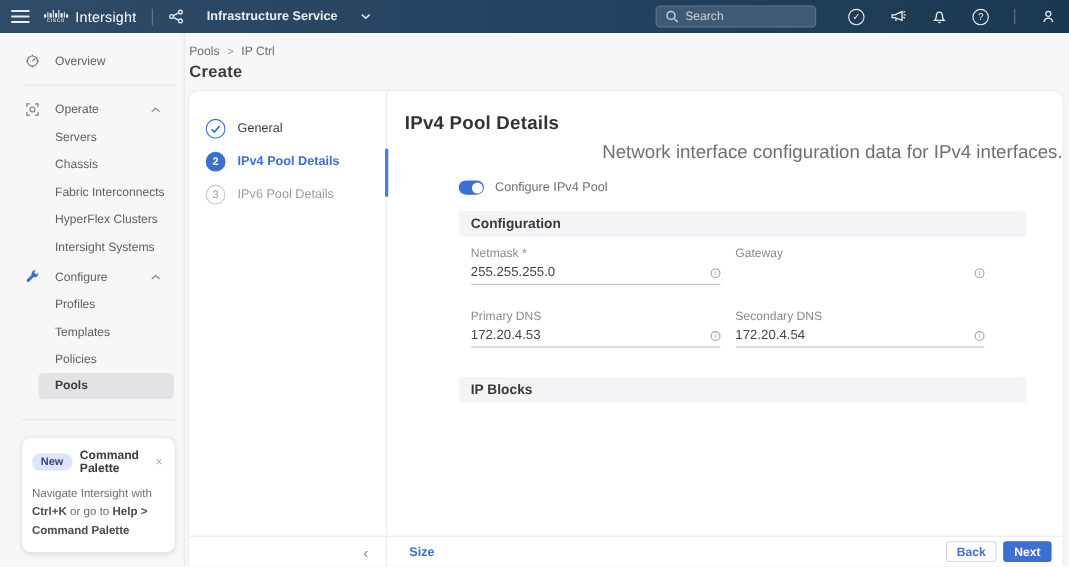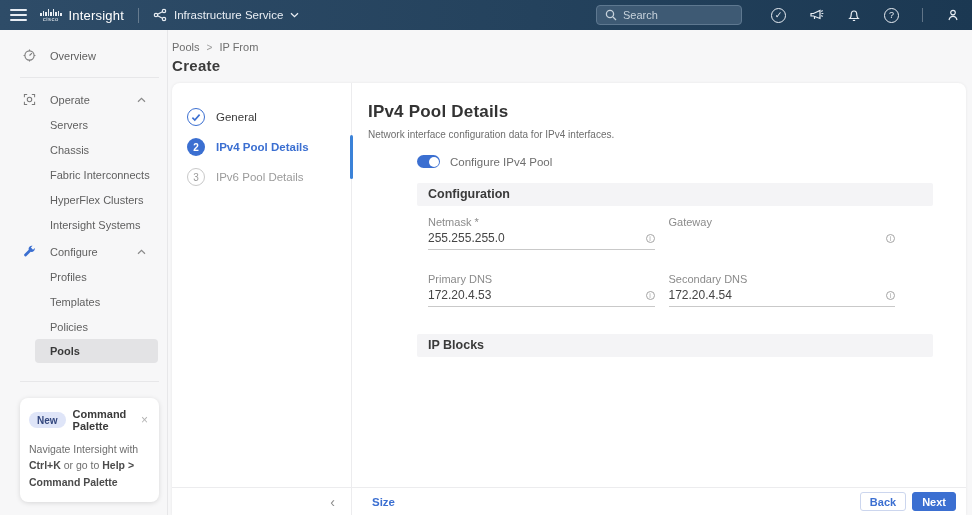--- a/index.html
+++ b/index.html
@@ -11,21 +11,21 @@
             background: linear-gradient(90deg,#2e4c68 0%,#24425d 55%,#1b3852 100%); color: #e9eef4; }
   .hamburger { width: 17px; display: flex; flex-direction: column; gap: 3px; cursor: pointer; }
   .hamburger i { display: block; height: 2px; background: #e9eef4; border-radius: 1px; }
   .brand { display: flex; align-items: flex-end; gap: 7px; margin-left: 13px; }
   .cisco-logo { display: flex; flex-direction: column; align-items: center; }
   .cisco-bars { display: flex; align-items: flex-end; gap: 1px; height: 7px; }
   .cisco-bars i { width: 1.5px; background: #e9eef4; display: block; }
   .cisco-word { font-size: 6px; letter-spacing: .5px; color: #e9eef4; line-height: 6px; }
   .brand-name { font-size: 13px; color: #ffffff; letter-spacing: .2px; line-height: 13px; }
   .topbar-sep { width: 1px; height: 15px; background: rgba(255,255,255,.28); margin: 0 14px; }
-  .service { display: flex; align-items: center; gap: 7px; font-size: 11.5px; font-weight: 400; cursor: pointer; }
+  .service { display: flex; align-items: center; gap: 21px; font-size: 11.5px; font-weight: 700; cursor: pointer; }
   .topbar-right { margin-left: auto; display: flex; align-items: center; gap: 23px; }
   .searchbox { width: 146px; height: 20px; background: #40597222; background: #3e5a74; border: 1px solid #5e7890;
                border-radius: 4px; display: flex; align-items: center; gap: 6px; padding: 0 8px; margin-right: 6px; }
   .searchbox input { background: transparent; border: 0; outline: 0; color: #e2e9ef; font-size: 11px; width: 100%;
                      font-family: "Liberation Sans", sans-serif; }
   .searchbox input::placeholder { color: #c7d2dc; opacity: 1; }
   .ring-icon { width: 15px; height: 15px; border: 1.3px solid #e9eef4; border-radius: 50%;
                display: flex; align-items: center; justify-content: center; font-size: 9px; color: #e9eef4; cursor: pointer; }
   .tb-svg { display: flex; cursor: pointer; }
   .tb-divider { width: 1px; height: 14px; background: rgba(255,255,255,.3); }
@@ -74,21 +74,21 @@
   .step-active .step-icon { background: #3b6fd1; color: #fff; font-weight: 700; }
   .step-upcoming .step-icon { border: 1.4px solid #c9c9c9; color: #9b9b9b; }
   .step-label { font-size: 11.5px; color: #3a3a3a; }
   .step-active .step-label { color: #3b6fd1; font-weight: 600; }
   .step-upcoming .step-label { color: #9b9b9b; }
   .scroll-indicator { position: absolute; right: -2px; top: 52px; width: 3px; height: 44px; background: #3b82d8; border-radius: 2px; cursor: grab; }
 
   
   .main-col { flex: 1; min-width: 0; padding: 19px 0 0 16px; display: flex; flex-direction: column; }
   .main-h { font-size: 17px; font-weight: 700; color: #333; letter-spacing: .2px; }
-  .main-sub { font-size: 10px; color: #6e6e6e; margin-top: 7px; }
+  .main-sub { font-size: 17px; color: #6e6e6e; margin-top: 7px; text-align: right; }
   .main-inner { margin: 15px 33px 0 49px; }
   .toggle-row { display: flex; align-items: center; gap: 10px; margin-bottom: 15px; }
   .toggle { width: 23px; height: 13px; border-radius: 7px; background: #3b6fd1; position: relative; cursor: pointer; flex: none; }
   .toggle-knob { position: absolute; right: 1.5px; top: 1.5px; width: 10px; height: 10px; border-radius: 50%; background: #fff; }
   .toggle-label { font-size: 11.5px; color: #6e6e6e; }
 
   .section-bar { background: #f4f4f6; padding: 4px 11px 5px; font-size: 12.5px; font-weight: 700; color: #3a3a3a; border-radius: 2px; }
   .fields-grid { display: grid; grid-template-columns: 1fr 1fr; column-gap: 14px; row-gap: 23px;
                  padding: 10px 38px 0 11px; margin-bottom: 27px; }
   .field { position: relative; }
@@ -268,21 +268,21 @@
       </div>
       <div class="cp-body"><span>Navigate Intersight with </span><b>Ctrl+K</b><span> or go to </span><b>Help &gt; Command Palette</b></div>
     </div>
   </div>
 
   <div class="content">
     <div class="page-head">
       <div class="breadcrumb">
         <span class="bc-link">Pools</span>
         <span class="bc-sep">&gt;</span>
-        <span class="bc-link">IP From</span>
+        <span class="bc-link">IP Ctrl</span>
       </div>
       <div class="page-title">Create</div>
     </div>
 
     <div class="card">
       <div class="card-body">
 
         <div class="steps-col">
           <div class="step step-done">
             <span class="step-icon">

